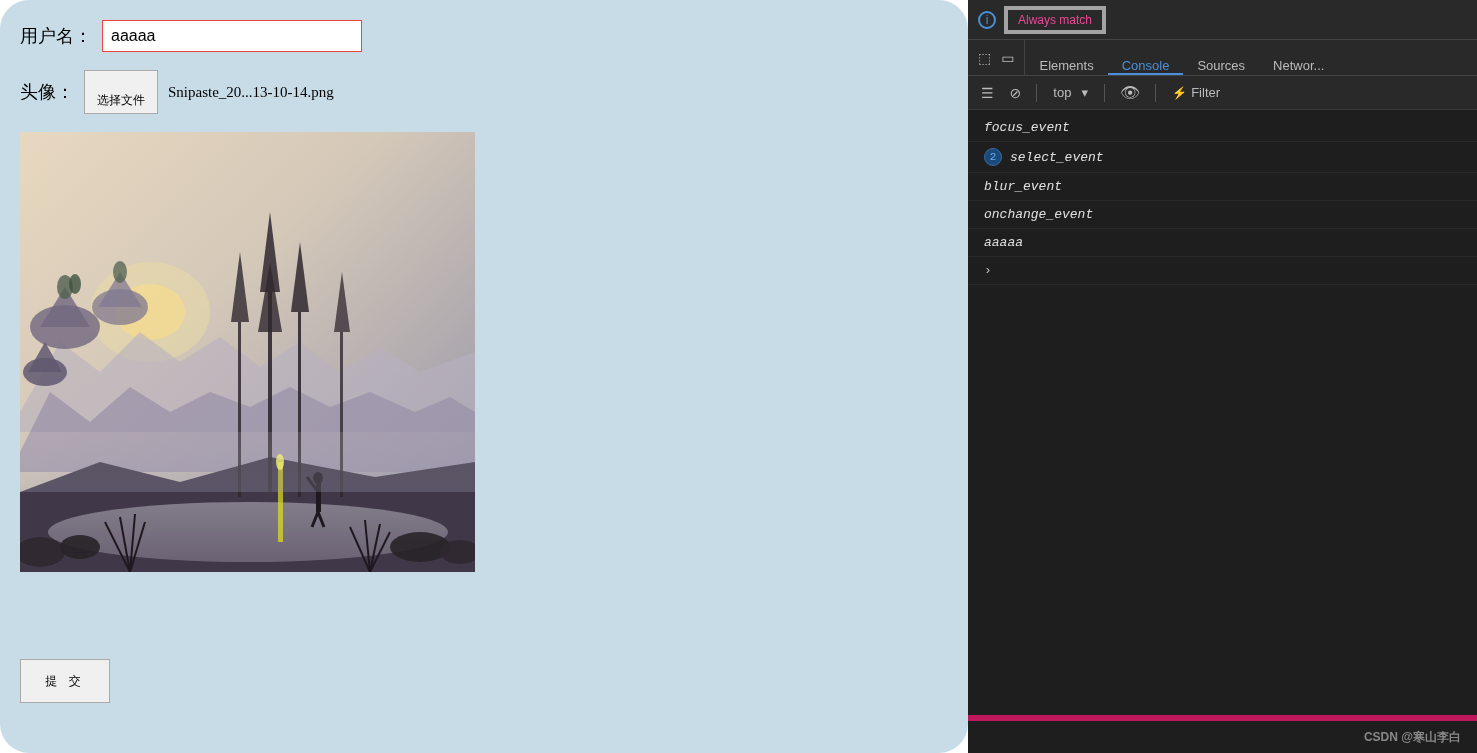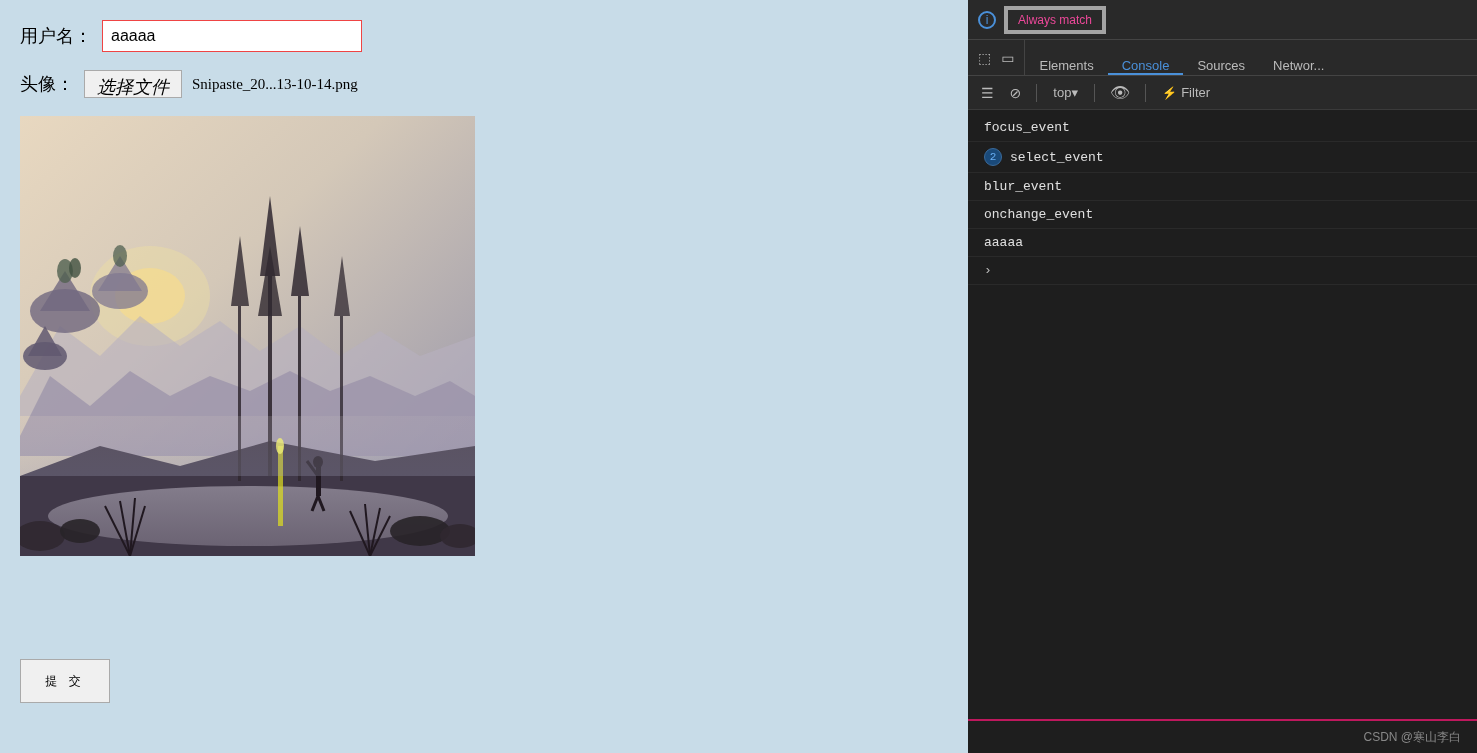--- a/index.html
+++ b/index.html
@@ -6,20 +6,21 @@
     body { display: flex; width: 1477px; height: 753px; overflow: hidden; font-family: Arial, sans-serif; }
 
     
     #main-page {
       width: 968px;
       height: 753px;
       background-color: #c8dce8;
       padding: 20px;
       flex-shrink: 0;
       position: relative;
+      border-radius: 29px;
     }
 
     .form-row {
       display: flex;
       align-items: center;
       margin-bottom: 18px;
     }
 
     .form-label {
       font-size: 18px;
@@ -34,26 +35,25 @@
       border: 1px solid #ef4444;
       background: #fff;
       font-size: 16px;
       padding: 4px 8px;
       outline: none;
     }
 
     .file-btn {
       border: 1px solid #aaa;
       background: #f0f0f0;
-      padding: 4px 12px;
-      font-size: 18px;
+      padding: 21px 12px;
+      font-size: 12px;
       cursor: pointer;
       margin-right: 10px;
       height: 28px;
-      font-style: italic;
     }
 
     .file-name {
       font-size: 15px;
       color: #000;
       font-family: Liberation Serif, serif;
     }
 
     .image-preview {
       width: 455px;
@@ -198,21 +198,21 @@
       background: #555;
       margin: 0 4px;
     }
 
     .top-dropdown {
       display: flex;
       align-items: center;
       color: #bbb;
       font-size: 13px;
       cursor: pointer;
-      gap: 0;
+      gap: 10px;
       padding: 3px 6px;
     }
 
     .eye-icon {
       color: #bbb;
       font-size: 16px;
       cursor: pointer;
       padding: 3px 5px;
     }
 
@@ -267,38 +267,40 @@
 
     .console-badge.blue {
       background: #1a4a7a;
       color: #6ab0f5;
       border: 1px solid #3a6a9a;
     }
 
     .console-text {
       color: #e0e0e0;
       font-family: 'Courier New', monospace;
+      font-style: italic;
     }
 
     .console-expand {
       color: #bbb;
       margin-right: 8px;
       font-size: 13px;
     }
 
     
     .devtools-bottombar {
       height: 30px;
       background: #1e1e1e;
-      border-top: 2px solid #be185d;
+      border-top: 6px solid #be185d;
       display: flex;
       align-items: center;
       justify-content: flex-end;
       padding: 16px 16px;
       flex-shrink: 0;
+      font-weight: bold;
     }
 
     .bottom-credit {
       color: #888;
       font-size: 12px;
     }
   </style>
 </head>
 <body>
 

